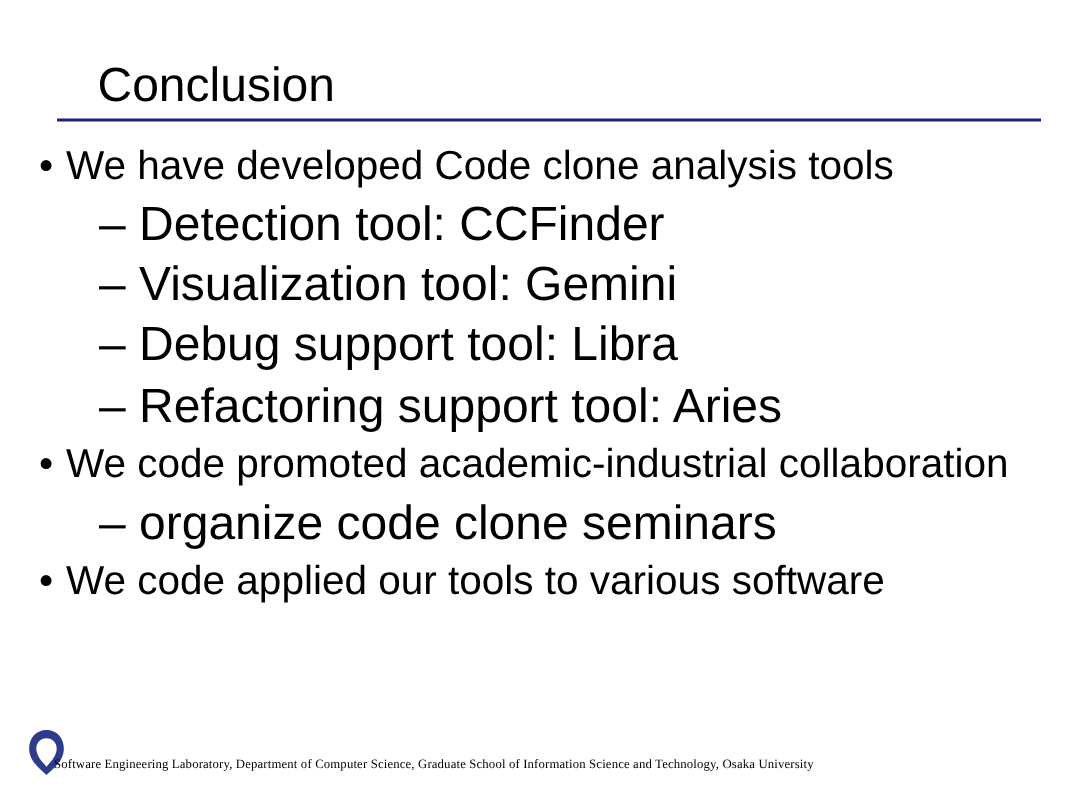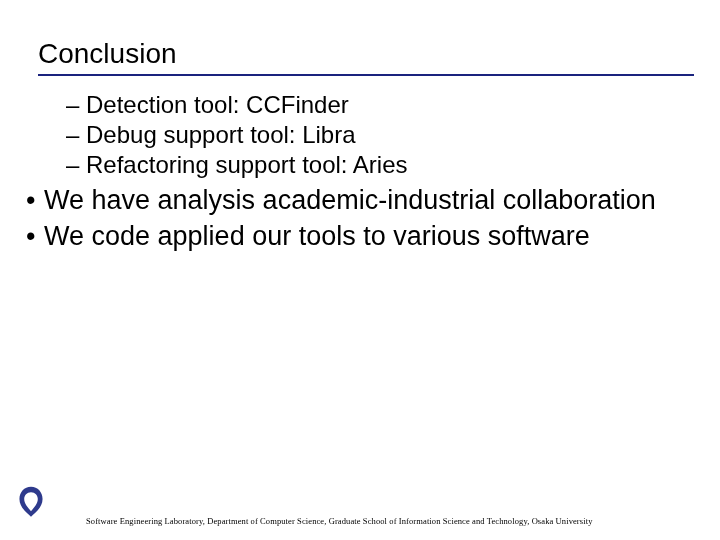--- a/index.html
+++ b/index.html
@@ -9,24 +9,25 @@
       background: #fff;
       font-family: Arial, Helvetica, sans-serif;
       color: #000;
       position: relative;
       overflow: hidden;
     }
     .title-wrap {
       padding: 38px 0 0 38px;
     }
     .title {
-      font-size: 28px;
+      font-size: 32px;
       font-weight: 400;
       display: inline-block;
       padding-bottom: 2px;
+      margin-left: 27px;
     }
     .title-rule {
       margin-top: 2px;
       height: 0;
       border-top: 2px solid #1a237e;
       width: 656px;
       margin-left: 38px;
     }
     .content {
       padding: 10px 0 0 18px;
@@ -49,32 +50,32 @@
       display: inline-block;
       width: 18px;
       text-indent: 0;
     }
     ul.lvl2 {
       list-style: none;
       padding-left: 48px;
       margin-top: 2px;
     }
     ul.lvl2 > li {
-      font-size: 24px;
+      font-size: 32px;
       line-height: 1.26;
     }
     ul.lvl2 > li::before {
       content: "– ";
     }
     .footer {
       position: absolute;
       left: 0;
-      bottom: 12px;
+      bottom: 23px;
       width: 100%;
-      padding-left: 86px;
+      padding-left: 36px;
     }
     .footer-text {
       font-size: 8.5px;
       font-family: "Times New Roman", Times, serif;
       color: #000;
       letter-spacing: 0.1px;
     }
     .logo {
       position: absolute;
       left: 14px;
@@ -87,29 +88,32 @@
 <body>
 
 <div class="title-wrap">
   <span class="title">Conclusion</span>
 </div>
 <div class="title-rule"></div>
 
 <div class="content">
   <ul class="lvl1">
     <li>
+      <span class="lvl1-text">We have developed Code clone analysis tools</span>
       <ul class="lvl2">
         <li>Detection tool: CCFinder</li>
+        <li>Visualization tool: Gemini</li>
         <li>Debug support tool: Libra</li>
         <li>Refactoring support tool: Aries</li>
       </ul>
     </li>
     <li>
-      <span class="lvl1-text">We have analysis academic-industrial collaboration</span>
+      <span class="lvl1-text">We code promoted academic-industrial collaboration</span>
       <ul class="lvl2">
+        <li>organize code clone seminars</li>
       </ul>
     </li>
     <li>
       <span class="lvl1-text">We code applied our tools to various software</span>
     </li>
   </ul>
 </div>
 
 <div class="logo">
   <svg viewBox="0 0 100 100" width="34" height="34">

